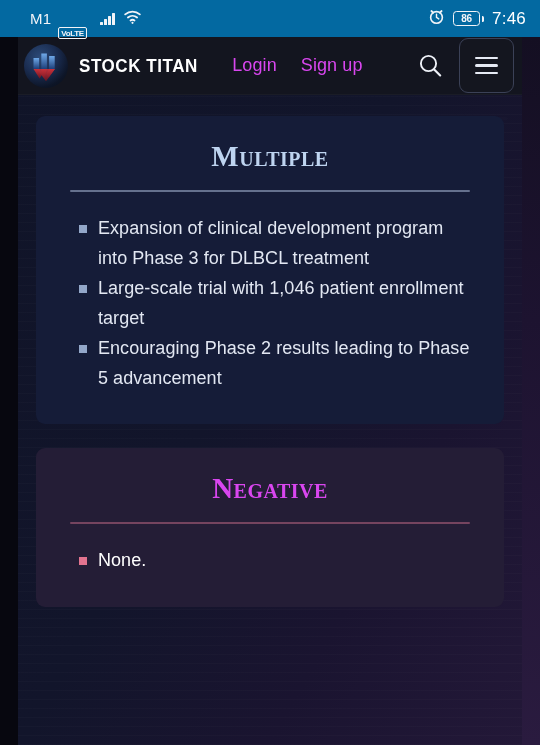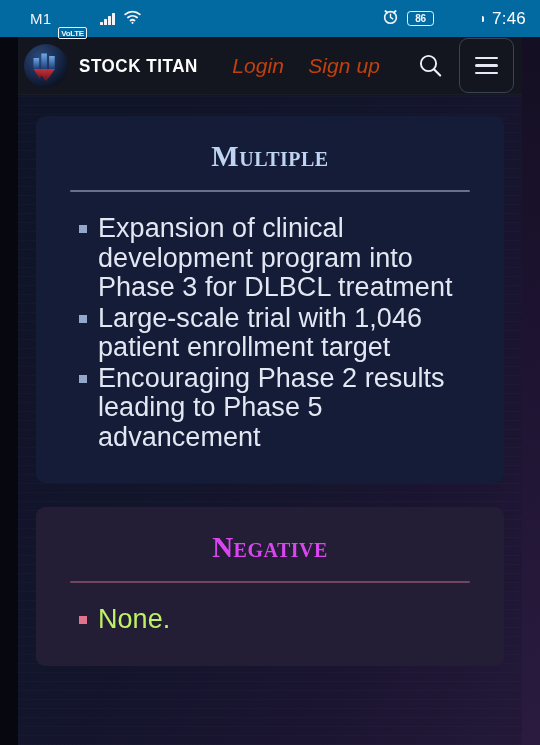--- a/index.html
+++ b/index.html
@@ -34,21 +34,21 @@
   }
   .sig-bars{ display:flex; align-items:flex-end; gap:1.5px; height:13px; margin-left:6px;}
   .sig-bars i{ display:block; width:2.6px; background:#f2f4f8; border-radius:.5px; }
   .sig-bars i:nth-child(1){ height:3px; }
   .sig-bars i:nth-child(2){ height:6px; }
   .sig-bars i:nth-child(3){ height:9px; }
   .sig-bars i:nth-child(4){ height:12px; }
   .wifi-ic{ margin-left:2px; }
   .sb-time{ color:#fff; font-size:17px; letter-spacing:.2px; }
   .batt{
-    display:flex; align-items:center;gap:46px;
+    display:flex; align-items:center;
   }
   .batt-body{
     width:27px; height:15px; border:1.7px solid #f2f4f8; border-radius:3.5px;
     display:flex; align-items:center; justify-content:center;
     color:#f2f4f8; font-size:10px; font-weight:bold; letter-spacing:-0.2px;
   }
   .batt-cap{ width:2.5px; height:6px; background:#f2f4f8; border-radius:0 1.5px 1.5px 0; margin-left:1.5px; }
 
   
   .page{
@@ -102,22 +102,22 @@
   .logo svg{ position:absolute; top:7px; left:8px; }
   .brandname{
     color:#ffffff; font-size:18.5px; font-weight:bold;
     letter-spacing:.6px;
     font-family:"Liberation Sans Narrow","Liberation Sans",sans-serif;
     transform:scaleX(.92); transform-origin:left center;
     white-space:nowrap;
   }
   .navlinks{ display:flex; align-items:center; gap:24px; margin-left:24px; }
   .navlink{
-    color:#c2410c; font-size:21px; letter-spacing:.1px;
-    text-decoration:none; white-space:nowrap;font-style:italic;
+    color:#d946ef; font-size:18px; letter-spacing:.1px;
+    text-decoration:none; white-space:nowrap;
   }
   .hdr-right{ margin-left:auto; display:flex; align-items:center; gap:14px; padding-right:8px;}
   .search-btn{ width:30px; height:30px; display:flex; align-items:center; justify-content:center; }
   .burger-btn{
     width:55px; height:55px; border:1px solid #3b4157; border-radius:9px;
     display:flex; flex-direction:column; align-items:center; justify-content:center; gap:5px;
     background:#14161f;
   }
   .burger-btn span{ display:block; width:23px; height:2.4px; background:#e6eaf4; border-radius:2px; }
 
@@ -149,33 +149,33 @@
     background:rgba(168,184,214,.55);
     border-radius:1px;
   }
   .card.negative .card-rule{ background:rgba(206,110,140,.48); }
 
   ul.bullets{ list-style:none; }
   ul.bullets li{
     position:relative;
     padding-left:28px;
     color:#e2e7f2;
-    font-size:27px;
+    font-size:18px;
     line-height:29.5px;
     margin-bottom:1px;
     letter-spacing:.05px;
   }
   ul.bullets li::before{
     content:"";
     position:absolute; left:9px; top:11px;
     width:8px; height:8px;
     background:#93a7c9;
   }
   .card.negative ul.bullets li::before{ background:#e2738f; }
-  .card.negative ul.bullets li{ color:#bef264; }
+  .card.negative ul.bullets li{ color:#ffffff; }
 </style>
 </head>
 <body>
 
 <div class="statusbar">
   <div class="sb-left">
     <span class="sb-carrier">M1</span>
     <span class="volte-badge">VoLTE</span>
     <span class="sig-bars">
         <i></i>

